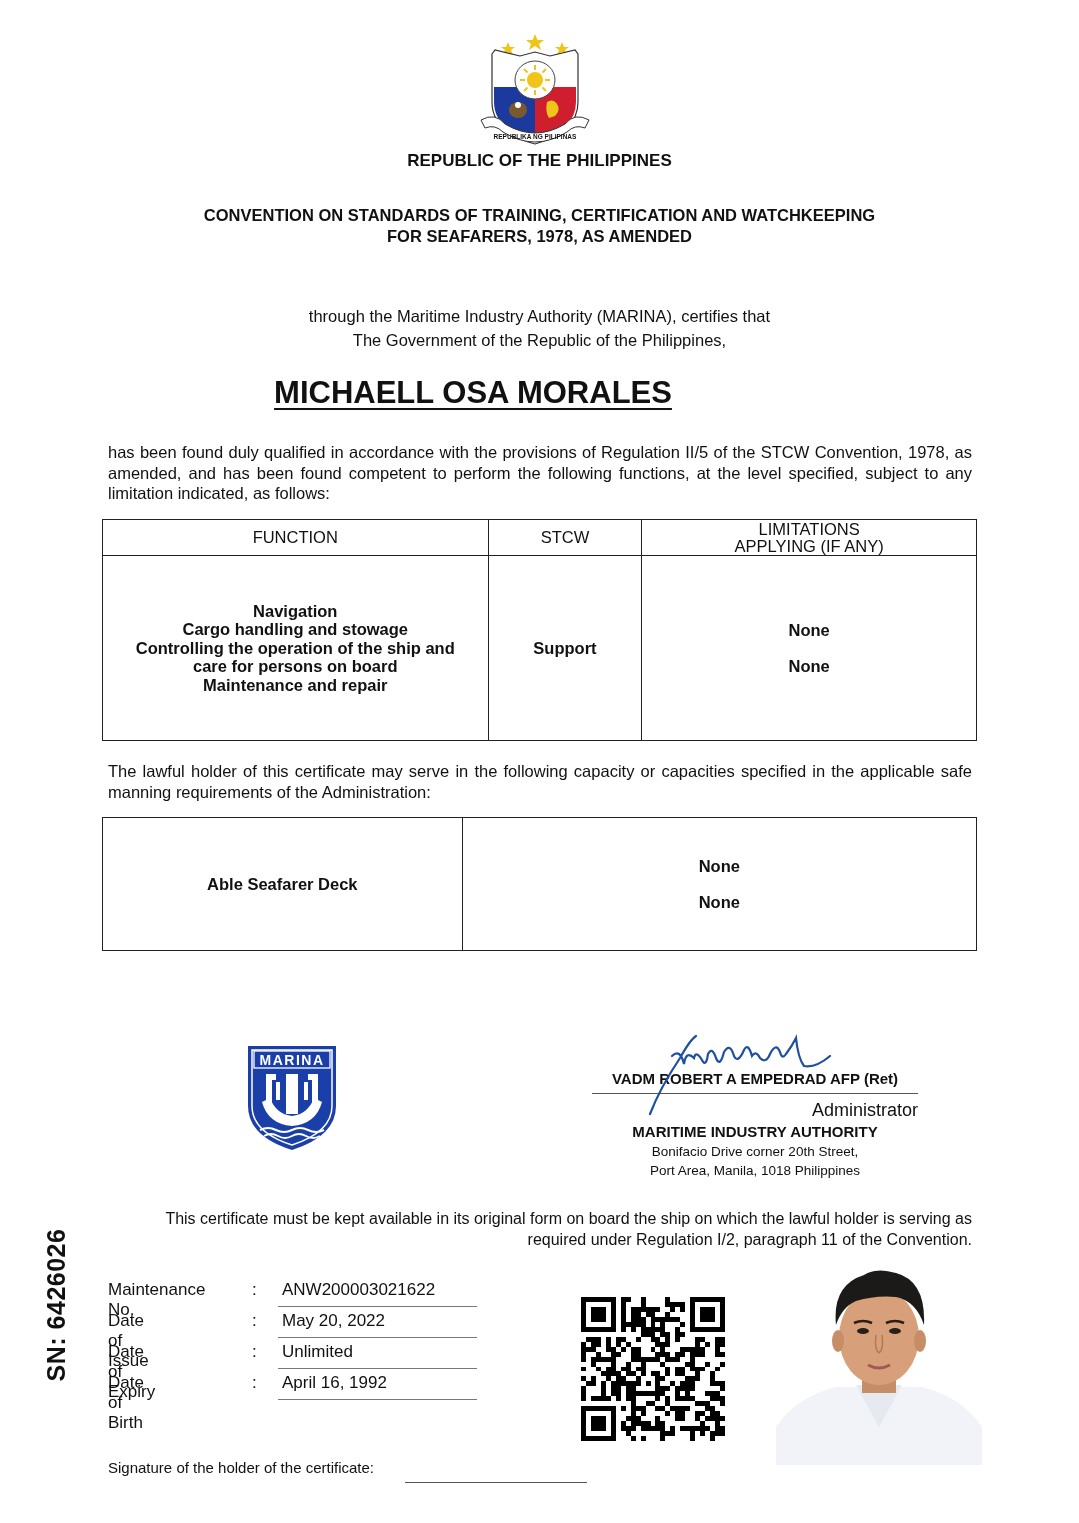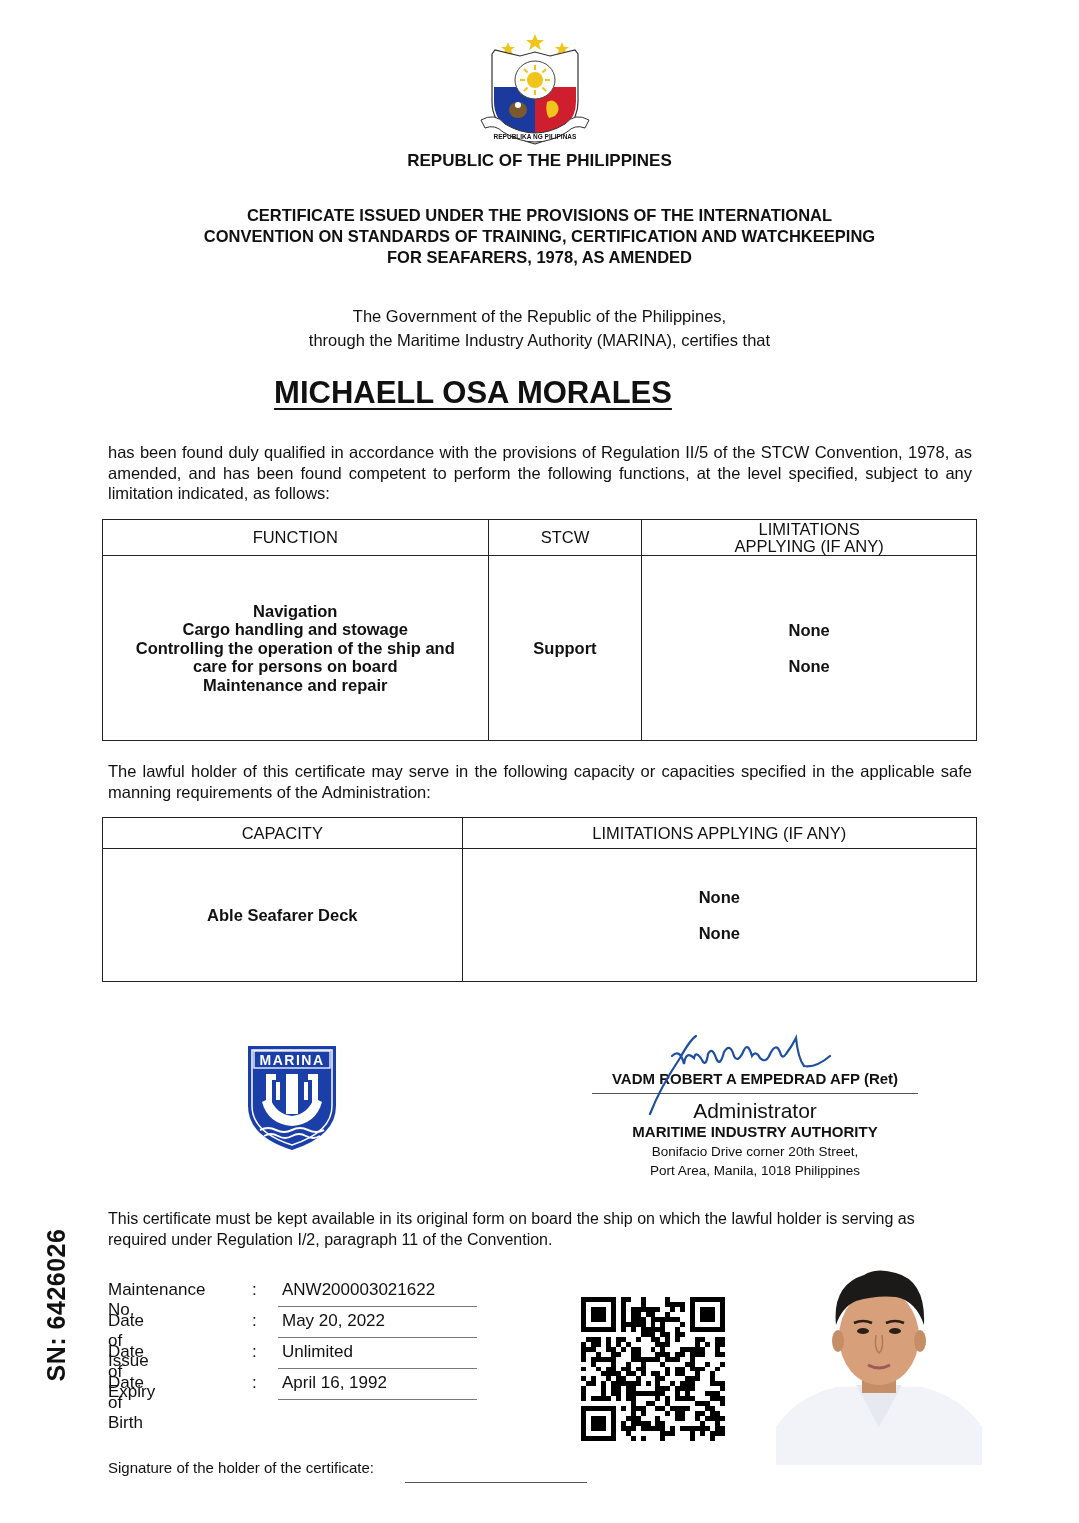--- a/index.html
+++ b/index.html
@@ -15,21 +15,21 @@
   .holder span { text-decoration:underline; text-underline-offset:5px; text-decoration-thickness:2px; }
   .para { left:108px; width:864px; font-size:16.5px; line-height:20.5px; text-align:justify; }
   table.grid { position:absolute; border-collapse:collapse; left:102px; width:875px; font-size:16.5px; }
   table.grid td { border:1.3px solid #222; text-align:center; vertical-align:middle; padding:0; }
   .hd { font-weight:normal; line-height:17px; }
   .bd { font-weight:bold; line-height:18.5px; }
   .marina { left:246px; top:1044px; width:92px; height:108px; }
   .sigblock { left:592px; width:326px; top:1070px; }
   .signame { font-size:15px; font-weight:bold; text-align:center; padding-bottom:6px; border-bottom:1.5px solid #555; position:relative; z-index:2; }
   .sigsvg { left:620px; top:1028px; width:220px; height:92px; z-index:3; }
-  .admin { font-size:21px; text-align:center; margin-top:6px; line-height:21px; }
+  .admin { font-size:18px; text-align:right; margin-top:6px; line-height:21px; }
   .auth { font-size:15px; font-weight:bold; text-align:center; line-height:21px; }
   .addr { font-size:13.5px; text-align:center; line-height:19px; }
   .sn { left:28px; top:1225px; width:56px; height:160px; }
   .sn div { position:absolute; left:50%; top:50%; transform:translate(-50%,-50%) rotate(-90deg);
             white-space:nowrap; font-size:25px; font-weight:bold; letter-spacing:0.5px; }
   .fields { left:108px; top:1280px; }
   .frow { position:relative; height:31px; font-size:17px; }
   .flabel { position:absolute; left:0; top:0; }
   .fcolon { position:absolute; left:144px; top:0; }
   .fval { position:absolute; left:170px; top:0; width:195px; height:26px; padding-left:4px; border-bottom:1.8px solid #777; }
@@ -63,28 +63,27 @@
   <ellipse cx="43" cy="78" rx="9" ry="8" fill="#7a5a2c"></ellipse>
   <circle cx="43" cy="73" r="3" fill="#ffffff"></circle>
   <path d="M72,70 q6,-4 10,2 q4,6 -2,12 l-6,2 q-4,-6 -2,-16 z" fill="#f0c419"></path>
   <path d="M6,88 Q20,80 30,92 Q60,110 90,92 Q100,80 114,88 L110,96 Q100,92 92,100 Q60,120 28,100 Q20,92 10,96 Z" fill="#ffffff" stroke="#333" stroke-width="1"></path>
   <text x="60" y="107" font-size="6.5" font-weight="bold" text-anchor="middle" fill="#111" font-family="Liberation Sans, sans-serif">REPUBLIKA NG PILIPINAS</text>
 </svg>
 
 <div class="abs republic center">REPUBLIC OF THE PHILIPPINES</div>
 
 <div class="abs cert-head center">
-  <div>CERTIFICATE ISSUED UNDER THE PROVISIONS OF THE INTERNATIONAL</div>
   <div>CONVENTION ON STANDARDS OF TRAINING, CERTIFICATION AND WATCHKEEPING</div>
   <div>FOR SEAFARERS, 1978, AS AMENDED</div>
 </div>
 
 <div class="abs gov center">
+  <div>through the Maritime Industry Authority (MARINA), certifies that</div>
   <div>The Government of the Republic of the Philippines,</div>
-  <div>through the Maritime Industry Authority (MARINA), certifies that</div>
 </div>
 
 <div class="abs holder center">
   <span>MICHAELL OSA MORALES</span>
 </div>
 
 <div class="abs para" style="top:442px;">has been found duly qualified in accordance with the provisions of Regulation II/5 of the STCW Convention, 1978, as amended, and has been found competent to perform the following functions, at the level specified, subject to any limitation indicated, as follows:</div>
 
 <table class="grid" style="top:519px;border-radius:27px;">
   <colgroup>
@@ -119,24 +118,20 @@
   </table>
 
 <div class="abs para" style="top:761px;">The lawful holder of this certificate may serve in the following capacity or capacities specified in the applicable safe manning requirements of the Administration:</div>
 
 <table class="grid" style="top:817px;">
   <colgroup>
       <col style="width:360px">
       <col style="width:515px">
     </colgroup>
   <tbody>
-      <tr style="height:31px;">
-    <td class="hd">CAPACITY</td>
-    <td class="hd">LIMITATIONS APPLYING (IF ANY)</td>
-  </tr>
   <tr style="height:133px;">
     <td class="bd">Able Seafarer Deck</td>
     <td class="bd">
       <div style="margin-bottom:17px;">None</div>
       <div>None</div>
     </td>
   </tr>
 </tbody>
   </table>
 
@@ -166,21 +161,21 @@
 </svg>
 
 <div class="abs sigblock">
   <div class="signame">VADM ROBERT A EMPEDRAD AFP (Ret)</div>
   <div class="admin">Administrator</div>
   <div class="auth">MARITIME INDUSTRY AUTHORITY</div>
   <div class="addr">Bonifacio Drive corner 20th Street,</div>
   <div class="addr">Port Area, Manila, 1018 Philippines</div>
 </div>
 
-<div class="abs para" style="top:1209px; text-align:left; font-size:16px;">This certificate must be kept available in its original form on board the ship on which the lawful holder is serving as required under Regulation I/2, paragraph 11 of the Convention.</div>
+<div class="abs para" style="top:1209px; text-align:right; font-size:16px;">This certificate must be kept available in its original form on board the ship on which the lawful holder is serving as required under Regulation I/2, paragraph 11 of the Convention.</div>
 
 <div class="abs sn">
   <div>SN: 6426026</div>
 </div>
 
 <div class="abs fields">
   <div class="frow">
     <span class="flabel">Maintenance No.</span>
     <span class="fcolon">:</span>
     <span class="fval">ANW200003021622</span>

